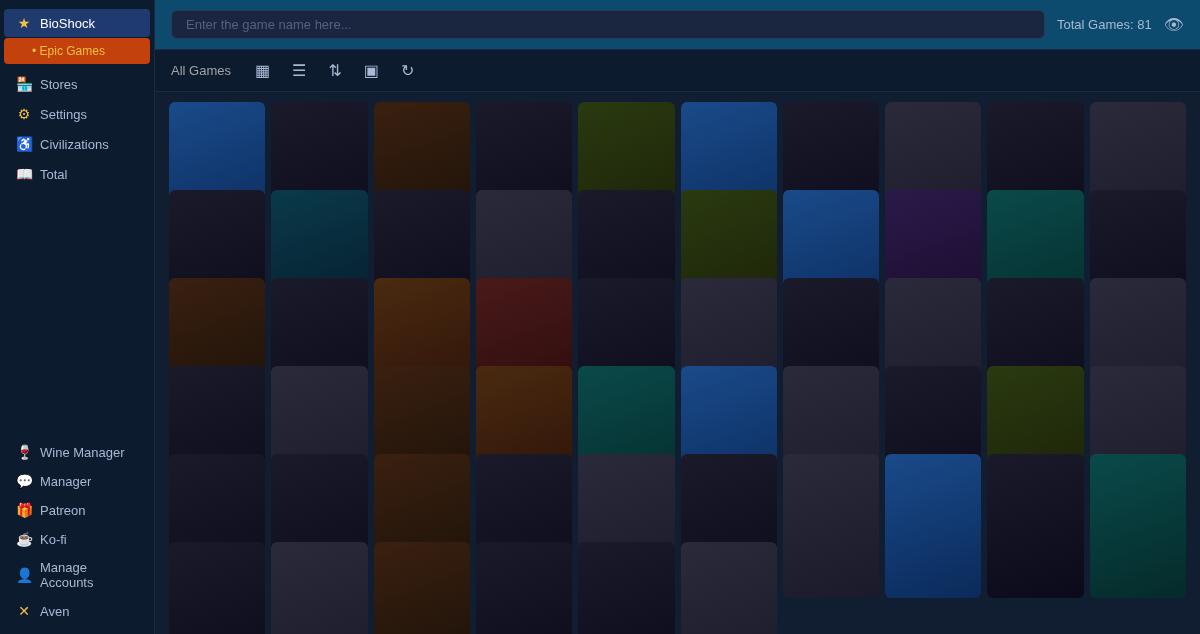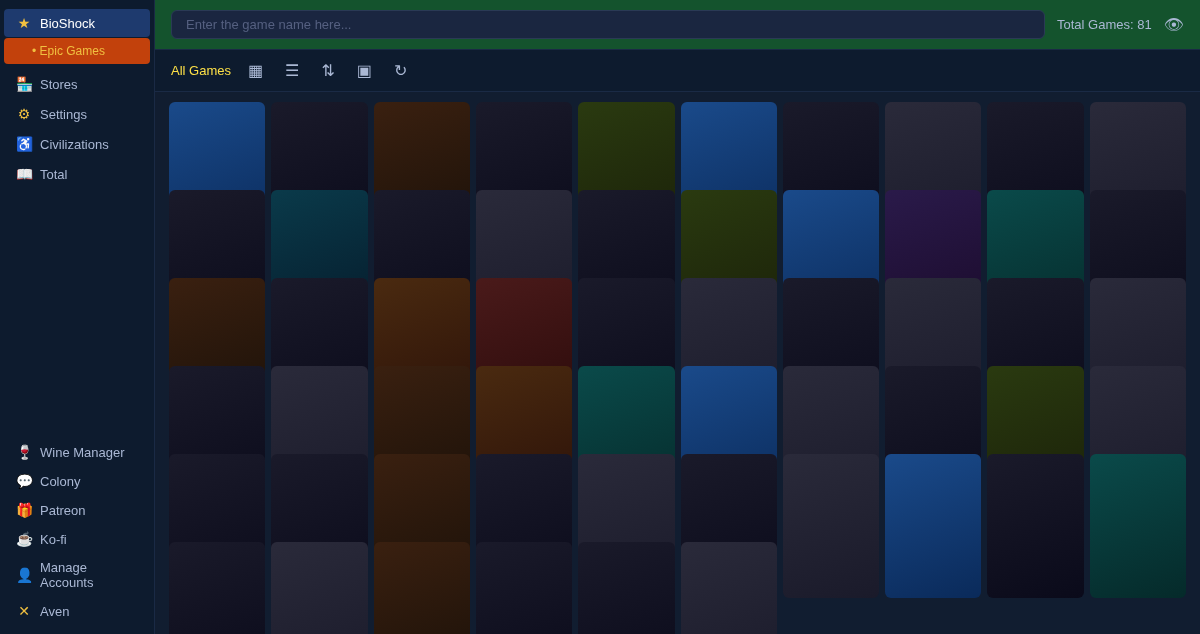--- a/index.html
+++ b/index.html
@@ -74,21 +74,21 @@
       background: #111d30;
       overflow: hidden;
     }
 
     
     #header {
       display: flex;
       align-items: center;
       padding: 10px 16px;
       gap: 12px;
-      background: #14532d;
+      background: #0c4a6e;
       border-bottom: 1px solid #1a2a45;
     }
 
     #search-input {
       flex: 1;
       background: #1a2640;
       border: 1px solid #2a3a55;
       border-radius: 6px;
       padding: 6px 14px;
       color: #aab8d4;
@@ -114,23 +114,23 @@
       display: flex;
       align-items: center;
       padding: 8px 16px;
       gap: 10px;
       border-bottom: 1px solid #1a2a45;
       background: #0d1b2e;
     }
 
     .filter-label {
       font-size: 13px;
-      color: #fde047;
+      color: #a3a3a3;
       font-weight: 500;
-      margin-right: 1px;
+      margin-right: 8px;
     }
 
     .filter-icon {
       color: #aab8d4;
       cursor: pointer;
       font-size: 16px;
       padding: 3px 6px;
       border-radius: 4px;
     }
 
@@ -228,21 +228,21 @@
 
   <div class="sidebar-spacer"></div>
 
   <div class="sidebar-bottom">
     <div class="sidebar-item">
       <span class="icon">🍷</span>
       <span>Wine Manager</span>
     </div>
     <div class="sidebar-item">
       <span class="icon">💬</span>
-      <span>Colony</span>
+      <span>Manager</span>
     </div>
     <div class="sidebar-item">
       <span class="icon">🎁</span>
       <span>Patreon</span>
     </div>
     <div class="sidebar-item">
       <span class="icon">☕</span>
       <span>Ko-fi</span>
     </div>
     <div class="sidebar-item">

